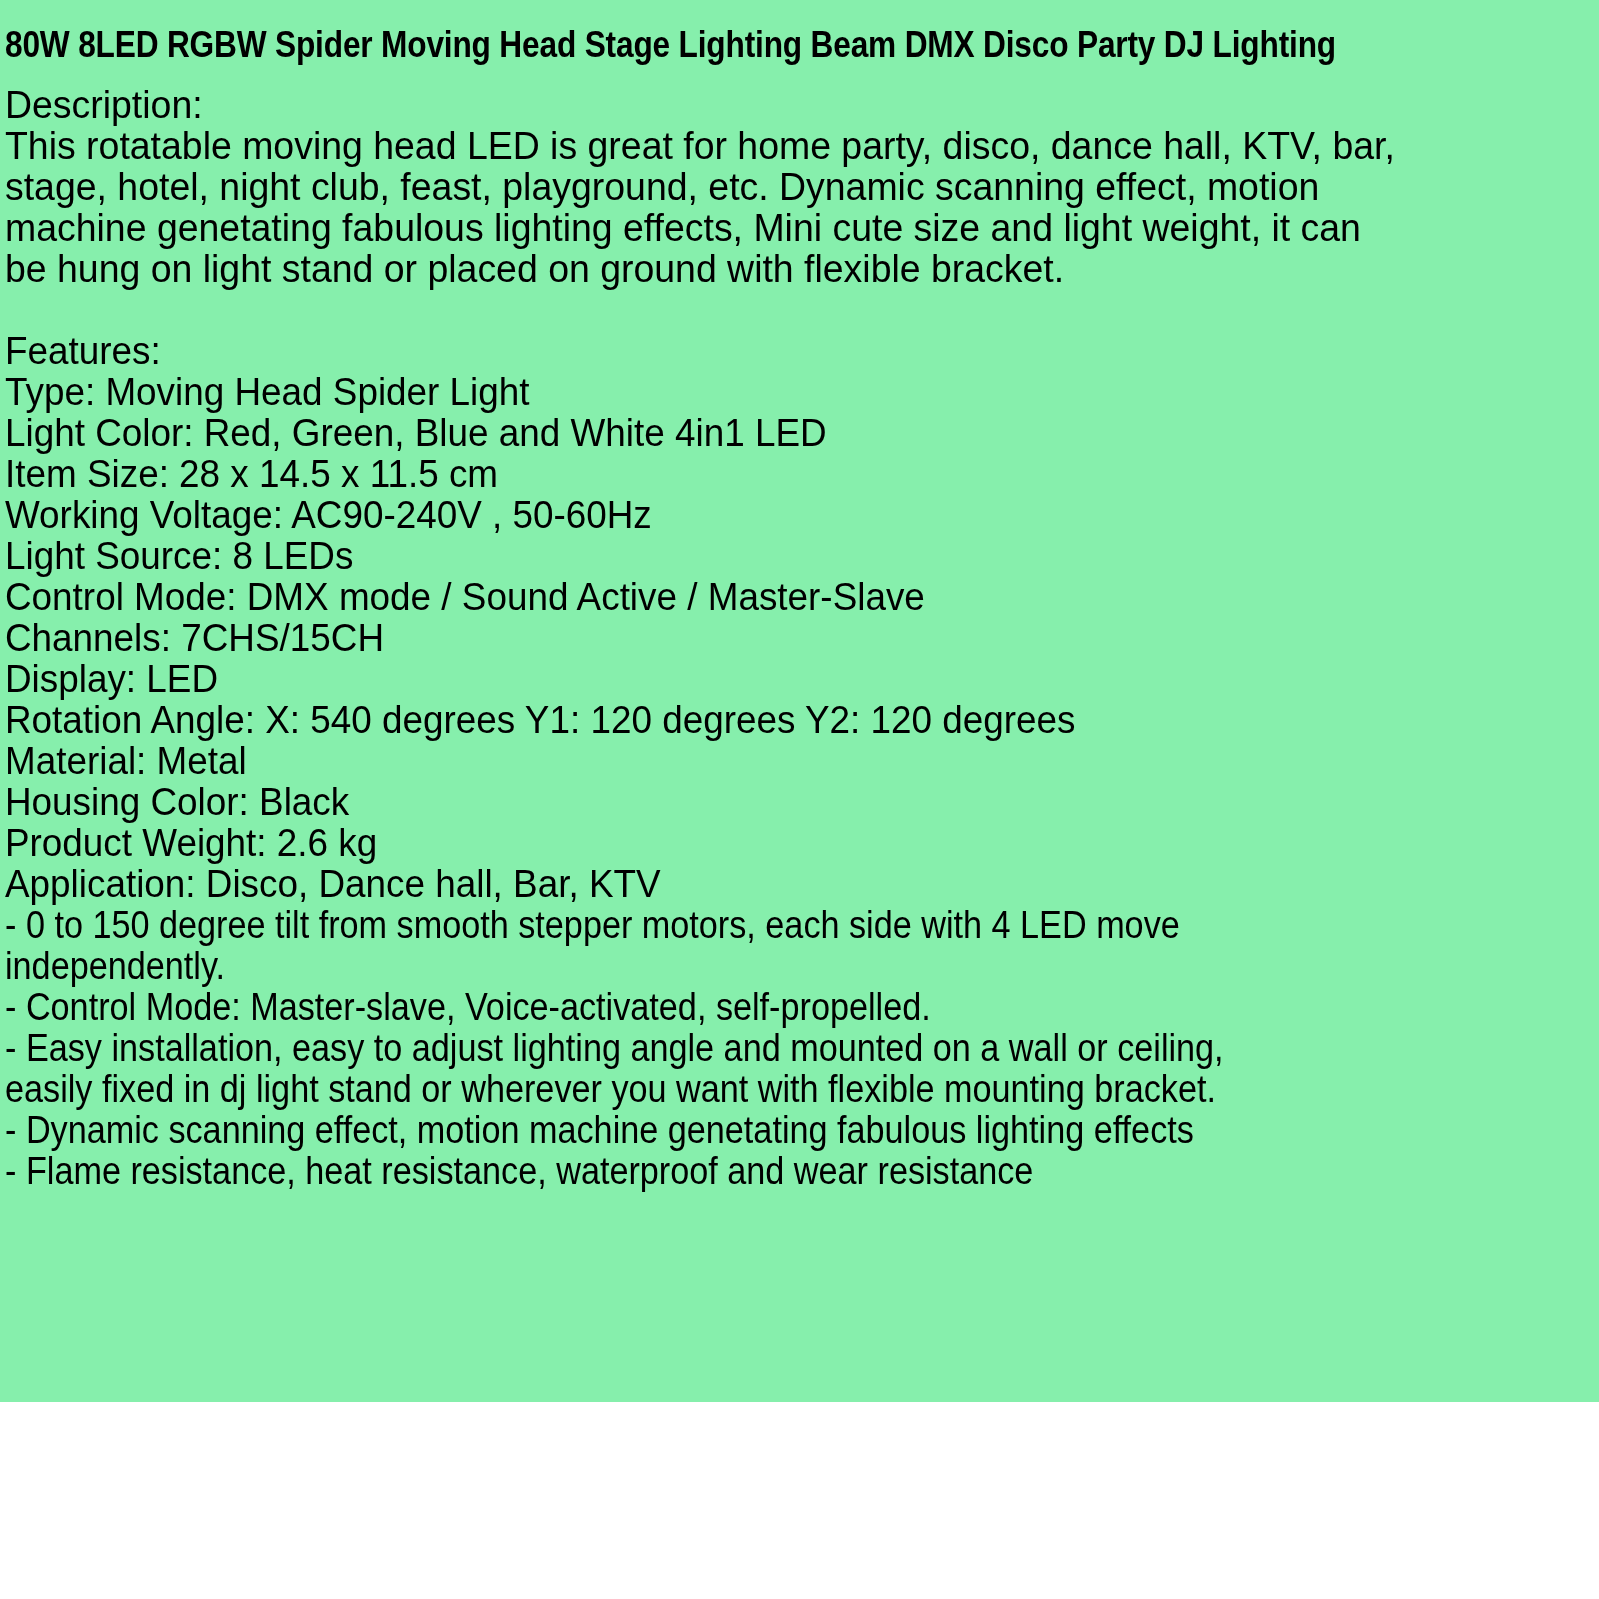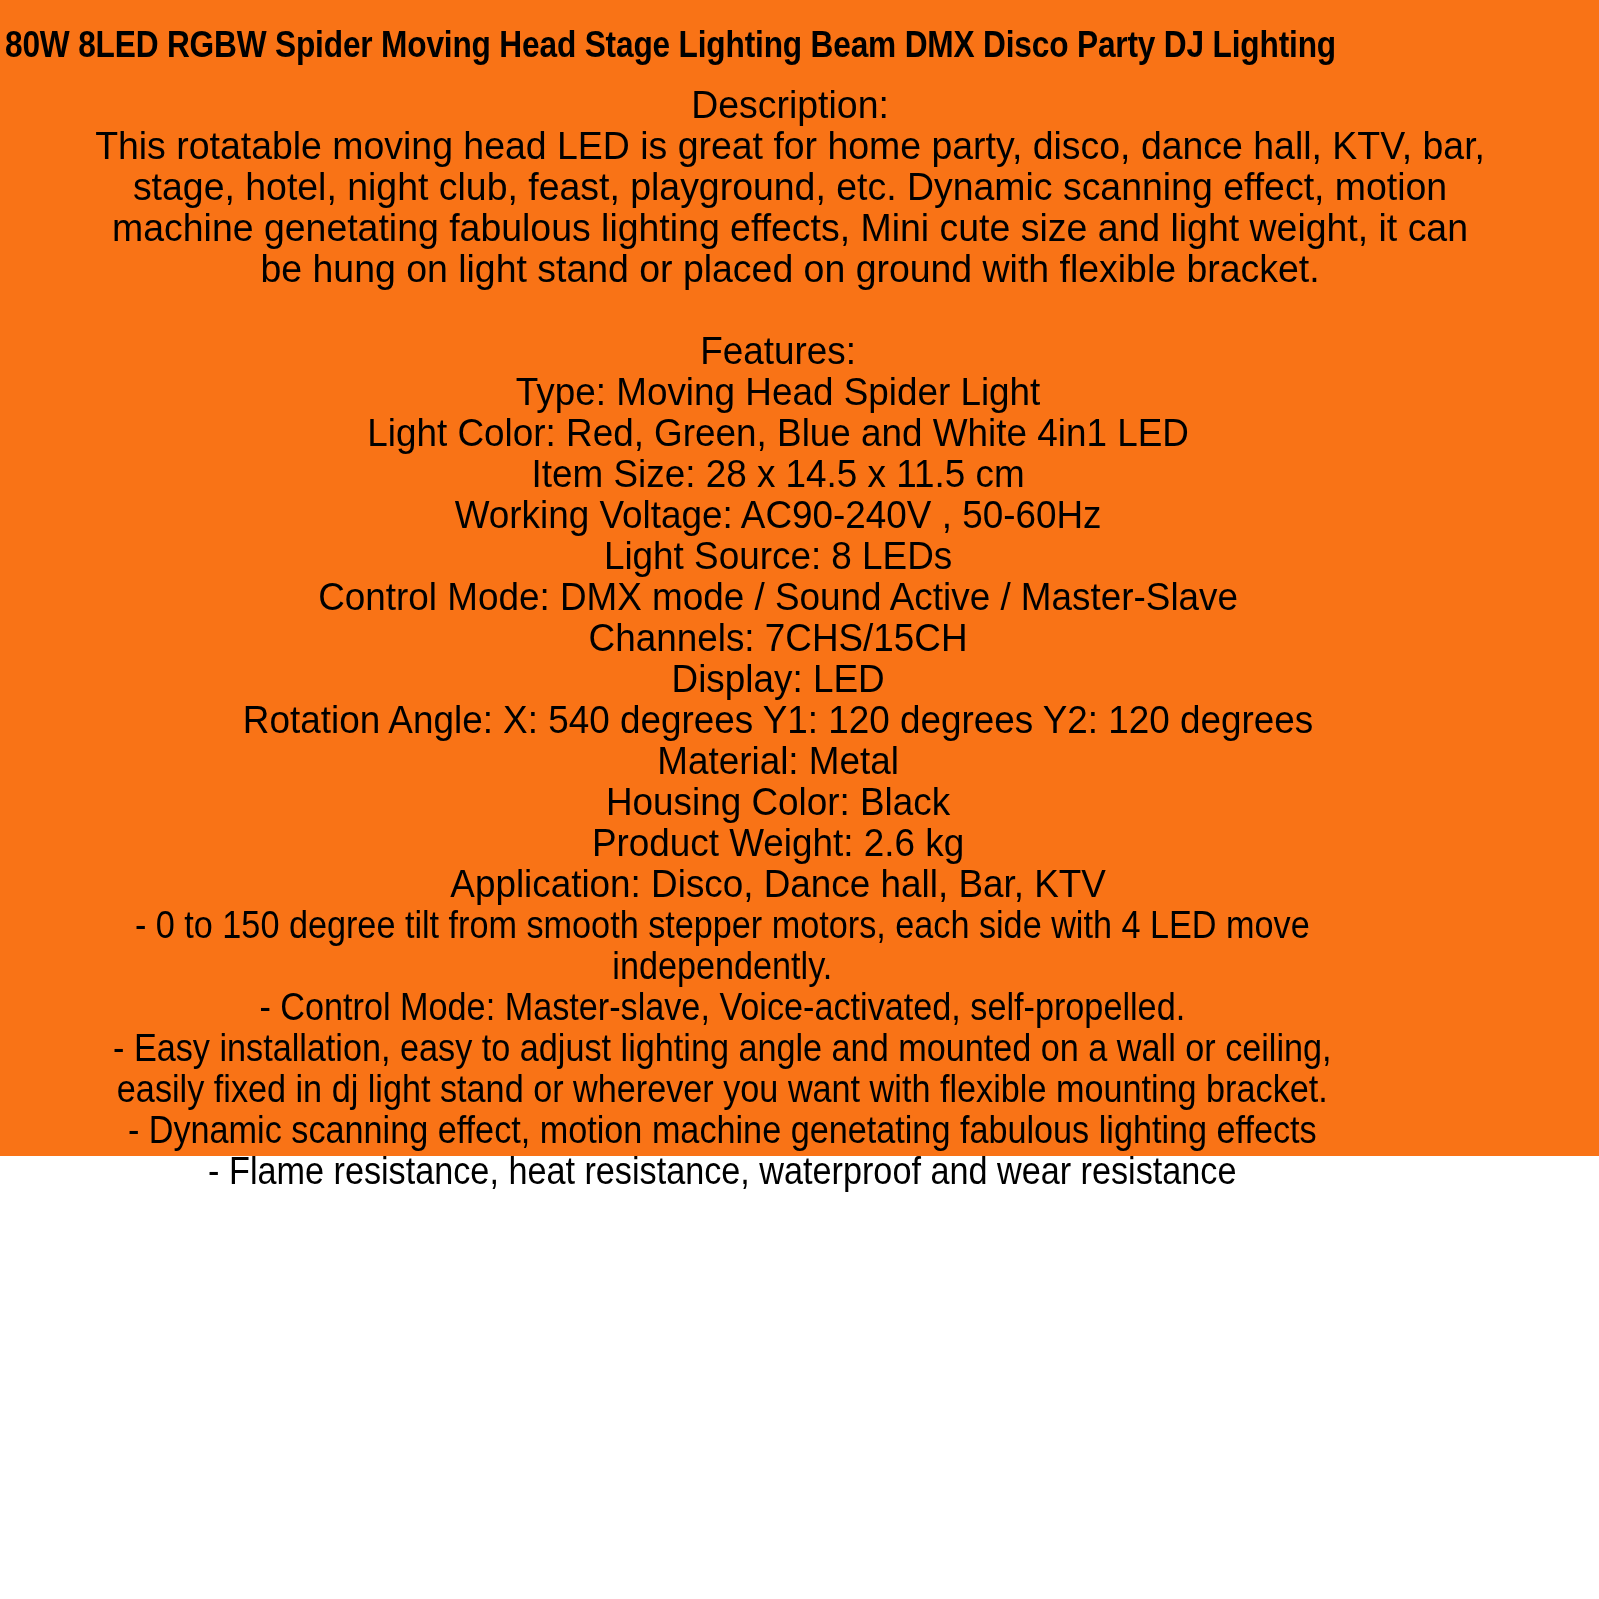--- a/index.html
+++ b/index.html
@@ -13,22 +13,22 @@
     height: 1599px;
     overflow: hidden;
     font-family: "Liberation Sans", "DejaVu Sans", sans-serif;
     color: #000000;
     -webkit-font-smoothing: antialiased;
   }
 
   #page {
     position: relative;
     width: 1599px;
-    height: 1156px;
-    background: #f97316;
+    height: 1402px;
+    background: #86efac;
     box-sizing: border-box;
     padding: 0 0 0 5px;
   }
 
   
   .doc-title {
     font-size: 37px;
     font-weight: 700;
     line-height: 44px;
     letter-spacing: -0.2px;
@@ -37,21 +37,20 @@
     transform-origin: left center;
     margin: 0;
     padding-top: 23px;
     height: 44px;
   }
 
   
   .block {
     margin: 0;
     padding: 0;
-    text-align: center;
   }
 
   .line {
     font-size: 38px;
     line-height: 41px;
     font-weight: 400;
     white-space: nowrap;
     transform-origin: left center;
     height: 41px;
     margin: 0;

